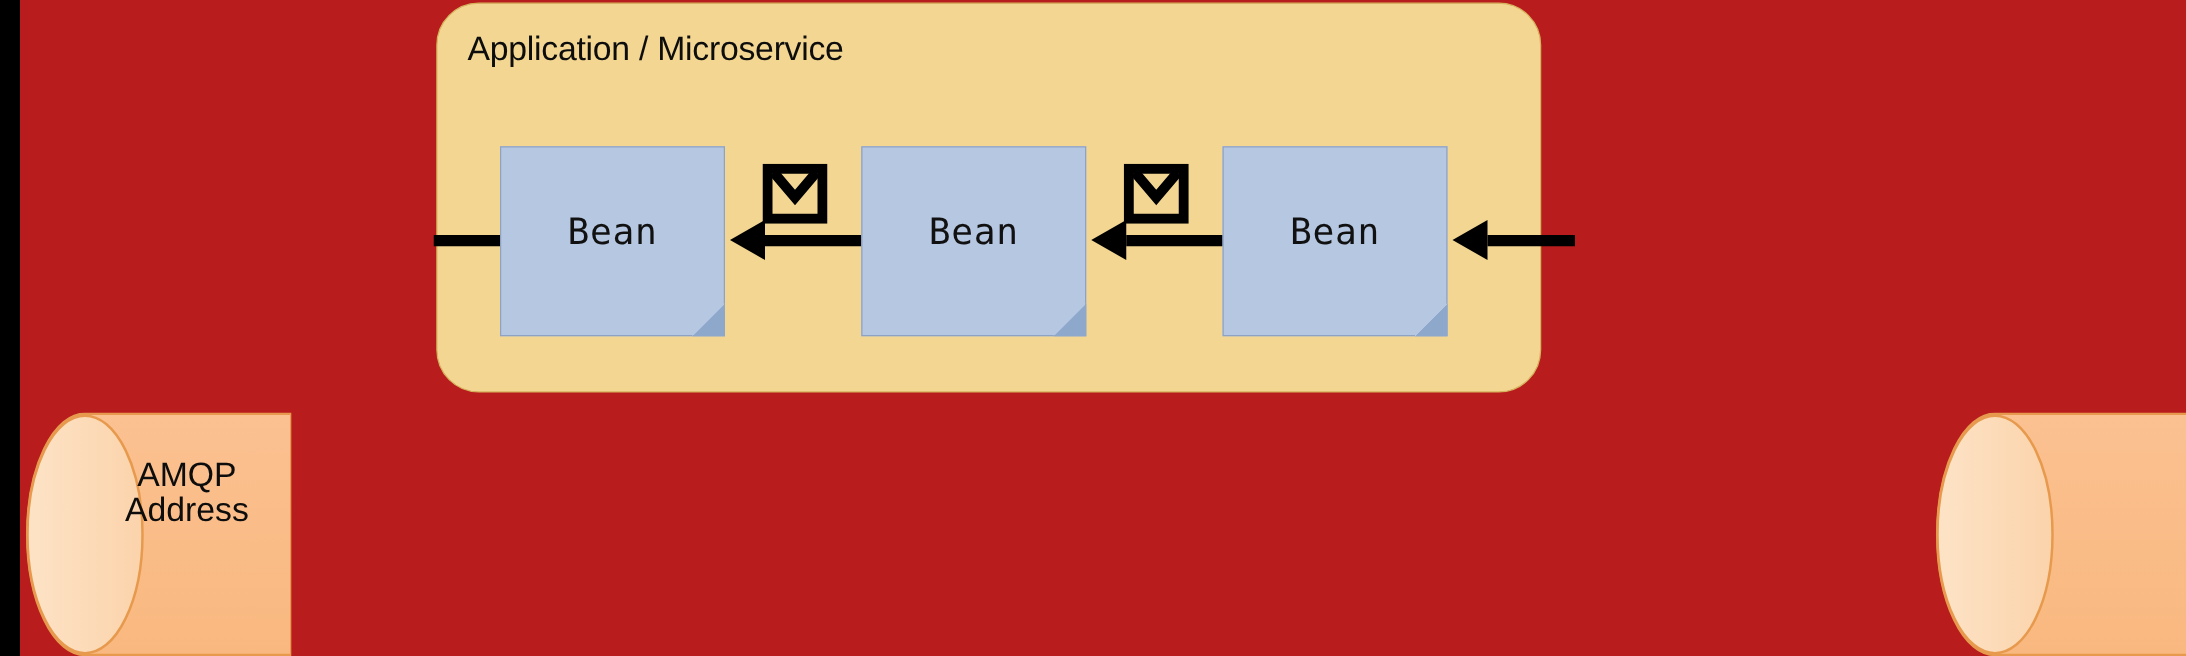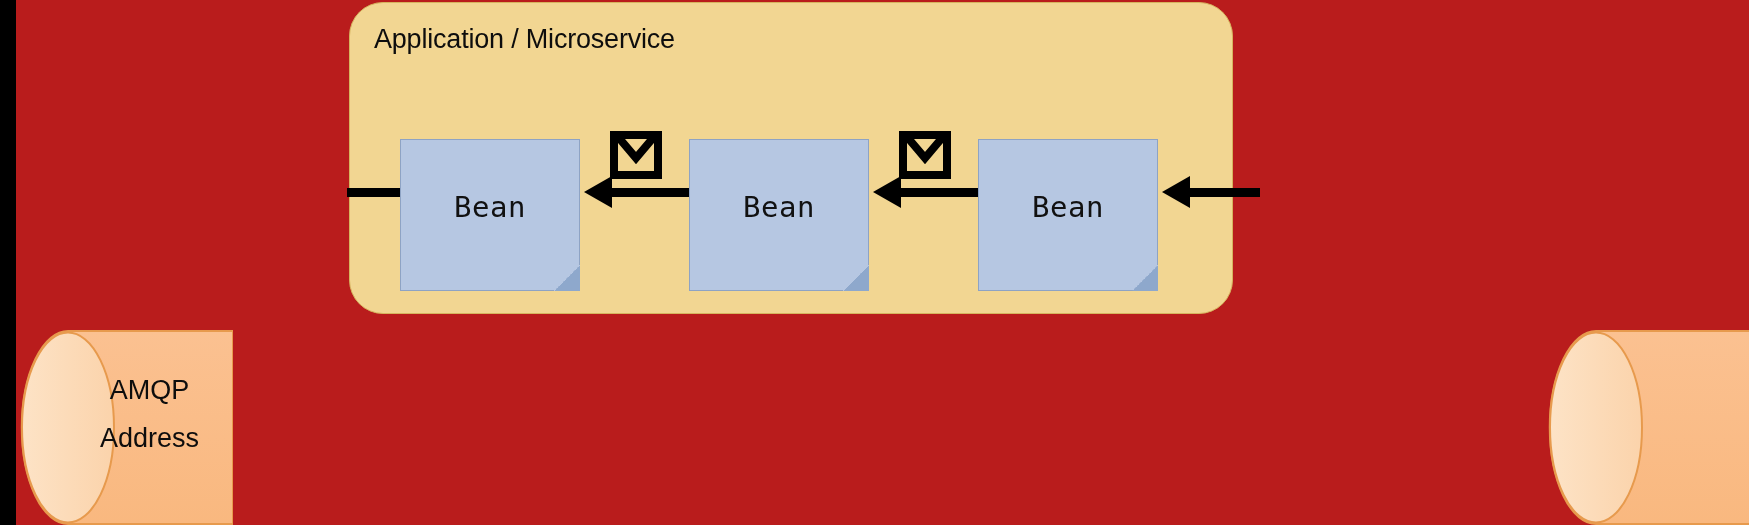--- a/index.html
+++ b/index.html
@@ -48,21 +48,20 @@
 
   
   .bean {
     position: absolute;
     top: 117px;
     width: 180px;
     height: 152px;
     background: #b6c7e2;
     border: 1px solid #8ea3c4;
     box-sizing: border-box;
-    margin-top: 22px;
   }
   .bean .bean-label {
     position: absolute;
     left: 0;
     right: 0;
     top: 50px;
     text-align: center;
     font-family: "DejaVu Sans Mono", "Liberation Mono", monospace;
     font-size: 29px;
     color: #111111;
@@ -142,21 +141,21 @@
   #cyl-amqp  { left: 4px; }
   #cyl-kafka { left: 1532px; }
 
   .cyl-label {
     position: absolute;
     left: 52px;
     right: 6px;
     top: 36px;
     text-align: center;
     font-size: 27px;
-    line-height: 48px;
+    line-height: 28px;
     color: #0d0d0d;
     white-space: pre-line;
     pointer-events: none;
   }
 </style>
 </head>
 <body>
 
 <div id="canvas">
 

